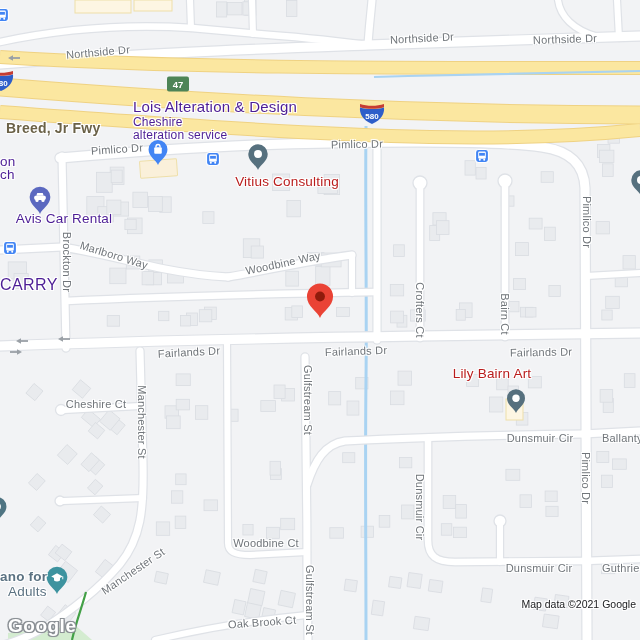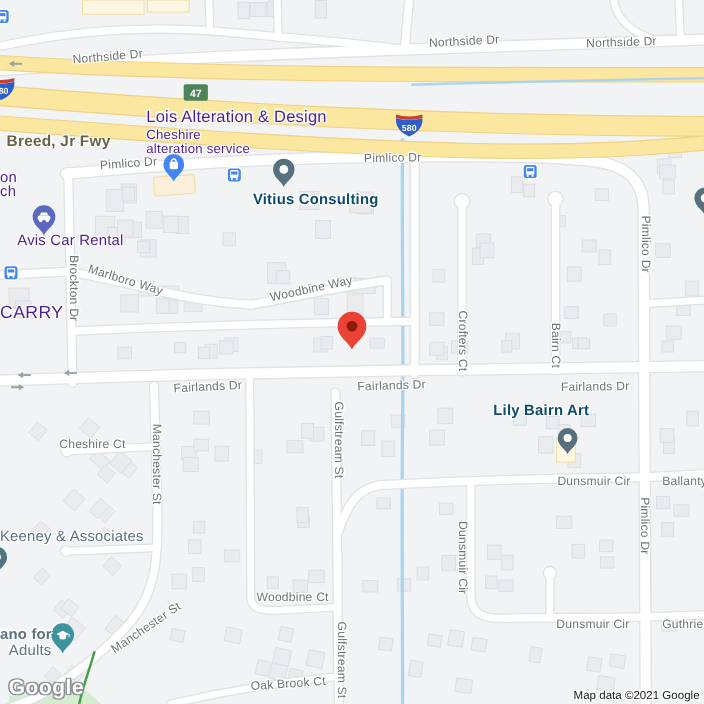--- a/index.html
+++ b/index.html
@@ -6,28 +6,28 @@
   #map{position:relative;width:640px;height:640px;overflow:hidden;background:#f2f3f5;
        font-family:"Liberation Sans","DejaVu Sans",sans-serif;}
   #map svg{position:absolute;left:0;top:0;}
   .lbl{position:absolute;white-space:nowrap;color:#70757a;font-size:11px;letter-spacing:.2px;
        transform:translate(-50%,-50%);
        text-shadow:-1px -1px 0 #fff,1px -1px 0 #fff,-1px 1px 0 #fff,1px 1px 0 #fff,0 0 2px #fff;}
   .r90{transform:translate(-50%,-50%) rotate(90deg);}
   .anchorL{transform:translateY(-50%);}
   .fwy{color:#6a6147;font-size:14px;font-weight:bold;letter-spacing:.2px;}
   .poi-blue{color:#4c1d95;font-size:13.5px;}
-  .poi-dark{color:#0c4a6e;font-size:13.5px;font-weight:bold;}
+  .poi-dark{color:#b91c1c;font-size:13.5px;}
   .poi-muted{color:#5b7282;font-size:13.5px;}
   .big{font-size:15px;}
   .carry{font-size:16px;font-weight:500;letter-spacing:.4px;}
   .sub{font-size:12px;}
   .logo{position:absolute;left:8px;top:615px;font-size:19px;font-weight:bold;color:#fff;letter-spacing:.5px;
         text-shadow:-1.2px -1.2px 0 #8b9095,1.2px -1.2px 0 #8b9095,-1.2px 1.2px 0 #8b9095,1.2px 1.2px 0 #8b9095,0 0 2px #8b9095;}
-  .attr{position:absolute;right:4px;top:626px;font-size:10.5px;color:#202124;
+  .attr{position:absolute;right:4px;top:598px;font-size:10.5px;color:#202124;
         text-shadow:-1px -1px 0 #fff,1px -1px 0 #fff,-1px 1px 0 #fff,1px 1px 0 #fff;}
 </style>
 </head>
 <body>
 
 <div id="map">
   <svg width="640" height="640" viewBox="0 0 640 640">
     <g id="buildingsG">
         <rect x="244.6" y="-0.3" width="11.4" height="15.5" fill="#e9ebee" stroke="#d9dce1" stroke-width="0.8" transform=""></rect>
         <rect x="216.4" y="1.9" width="10.3" height="15.1" fill="#e9ebee" stroke="#d9dce1" stroke-width="0.8" transform=""></rect>
@@ -395,42 +395,41 @@
   <span class="lbl" style="left:117px;top:149px;transform:translate(-50%,-50%) rotate(-4deg);">Pimlico Dr</span>
   <span class="lbl" style="left:357px;top:144px;transform:translate(-50%,-50%) rotate(-1deg);">Pimlico Dr</span>
   <span class="lbl r90" style="left:587px;top:222px;">Pimlico Dr</span>
   <span class="lbl r90" style="left:586px;top:478px;">Pimlico Dr</span>
   <span class="lbl" style="left:114px;top:255px;transform:translate(-50%,-50%) rotate(17deg);">Marlboro Way</span>
   <span class="lbl" style="left:283px;top:263px;transform:translate(-50%,-50%) rotate(-12deg);">Woodbine Way</span>
   <span class="lbl r90" style="left:67px;top:262px;">Brockton Dr</span>
   <span class="lbl" style="left:189px;top:352px;transform:translate(-50%,-50%) rotate(-3deg);">Fairlands Dr</span>
   <span class="lbl" style="left:356px;top:351px;transform:translate(-50%,-50%) rotate(-2deg);">Fairlands Dr</span>
   <span class="lbl" style="left:541px;top:352px;transform:translate(-50%,-50%) rotate(-1deg);">Fairlands Dr</span>
-  <span class="lbl" style="left:84px;top:404px;">Cheshire Ct</span>
+  <span class="lbl" style="left:96px;top:404px;">Cheshire Ct</span>
   <span class="lbl r90" style="left:142px;top:422px;">Manchester St</span>
   <span class="lbl" style="left:133px;top:571px;transform:translate(-50%,-50%) rotate(-34deg);">Manchester St</span>
   <span class="lbl r90" style="left:308px;top:400px;">Gulfstream St</span>
   <span class="lbl r90" style="left:310px;top:600px;">Gulfstream St</span>
   <span class="lbl" style="left:266px;top:543px;">Woodbine Ct</span>
   <span class="lbl" style="left:262px;top:622px;transform:translate(-50%,-50%) rotate(-4deg);">Oak Brook Ct</span>
   <span class="lbl r90" style="left:420px;top:310px;">Crofters Ct</span>
   <span class="lbl r90" style="left:505px;top:314px;">Bairn Ct</span>
   <span class="lbl" style="left:540px;top:438px;">Dunsmuir Cir</span>
   <span class="lbl r90" style="left:420px;top:507px;">Dunsmuir Cir</span>
   <span class="lbl" style="left:539px;top:568px;">Dunsmuir Cir</span>
   <span class="lbl anchorL" style="left:602px;top:438px;">Ballanty</span>
   <span class="lbl anchorL" style="left:602px;top:568px;">Guthrie</span>
 
   <span class="lbl poi-blue big anchorL" style="left:133px;top:106px;">Lois Alteration &amp; Design</span>
   <span class="lbl poi-blue sub anchorL" style="left:133px;top:122px;">Cheshire</span>
   <span class="lbl poi-blue sub anchorL" style="left:133px;top:135px;">alteration service</span>
   <span class="lbl poi-dark" style="left:287px;top:181px;">Vitius Consulting</span>
   <span class="lbl poi-blue" style="left:64px;top:218px;text-align:center;">Avis Car Rental</span>
   <span class="lbl poi-dark" style="left:492px;top:373px;">Lily Bairn Art</span>
-  <span class="lbl poi-muted anchorL" style="left:0px;top:487px;">Keeney &amp; Associates</span>
   <span class="lbl poi-muted anchorL" style="left:0px;top:576px;font-weight:bold;">ano for</span>
   <span class="lbl poi-muted anchorL" style="left:8px;top:591px;">Adults</span>
   <span class="lbl poi-blue carry anchorL" style="left:0px;top:285px;">CARRY</span>
   <span class="lbl poi-blue anchorL" style="left:0px;top:161px;">on</span>
   <span class="lbl poi-blue anchorL" style="left:0px;top:174px;">ch</span>
 
   <span class="logo">Google</span>
   <span class="attr">Map data ©2021 Google</span>
 </div>
 

